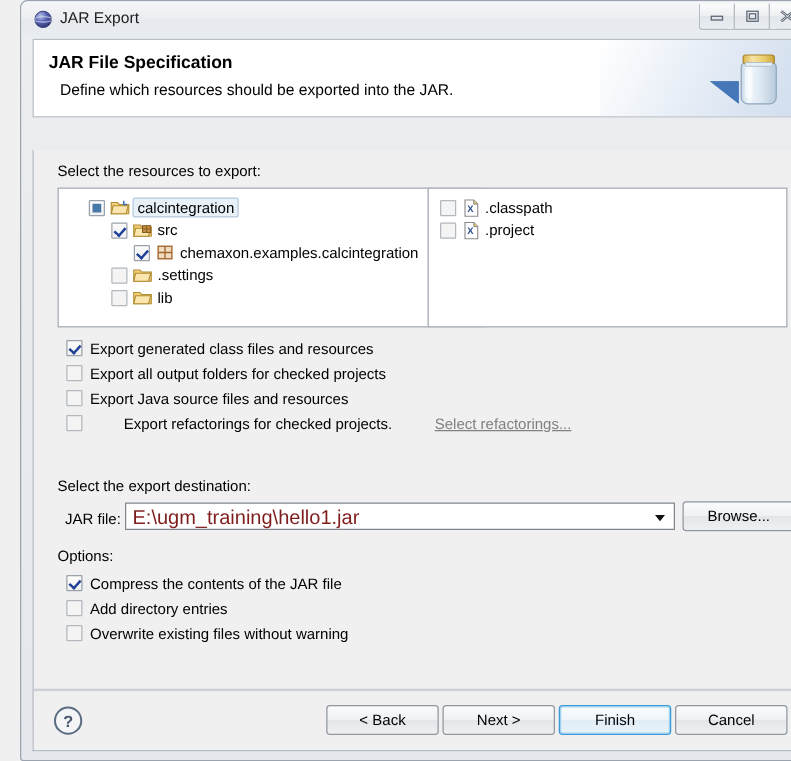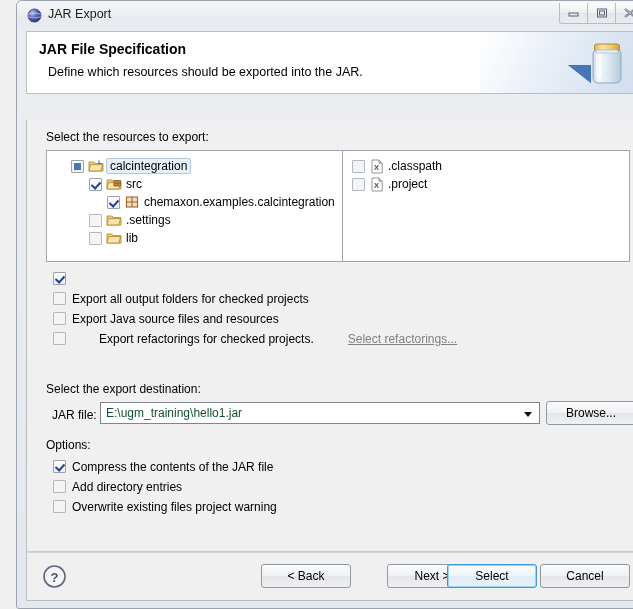--- a/index.html
+++ b/index.html
@@ -202,22 +202,22 @@
     position: absolute;
     left: 73px; top: 375px;
     width: 440px; height: 22px;
     box-sizing: border-box;
     background: #fff;
     border: 1px solid #7f868e;
   }
   .combo-text {
     position: absolute;
     left: 5px; top: 3px;
-    font-size: 12px;
-    color: #14532d;
+    font-size: 16px;
+    color: #7f1d1d;
   }
   .combo-arrow {
     position: absolute;
     right: 7px; top: 9px;
     width: 0; height: 0;
     border-left: 4px solid transparent;
     border-right: 4px solid transparent;
     border-top: 5px solid #111;
   }
   .btn {
@@ -248,21 +248,21 @@
   }
   .footer-sep {
     position: absolute;
     left: 9px; top: 550px;
     width: 615px; height: 1px;
     background: #c8ccd2;
   }
   .help-icon { position: absolute; left: 15px; top: 11px; }
   .footer .btn { top: 11px; width: 90px; }
   #back-button   { left: 234px; }
-  #next-button   { left: 327px; margin-left: 33px; }
+  #next-button   { left: 327px; }
   #finish-button { left: 420px; }
   #cancel-button { left: 513px; }
   #finish-button {
     border: 1px solid #3c9ad6;
     box-shadow: 0 0 0 1px #9dd3f0 inset;
     background: linear-gradient(to bottom, #fbfdfe 0%, #eef5fa 48%, #e0ecf6 50%, #eaf3fa 100%);
   }
 </style>
 </head>
 <body>
@@ -404,20 +404,21 @@
           <path d="M2 1 h7 l3.2 3.2 V14 H2 Z" fill="#ffffff" stroke="#8a8a8a" stroke-width="0.9"></path>
           <path d="M9 1 v3.3 h3.2" fill="#e8c66a" stroke="#8a8a8a" stroke-width="0.8"></path>
           <text x="6.4" y="10.6" font-family="Liberation Sans, sans-serif" font-size="7.5" font-weight="bold" fill="#2d4e8e" text-anchor="middle">X</text>
         </svg>
         <span class="row-label">.project</span>
       </div>
     </div>
 
     <div class="optrow" style="top:150px;">
       <div class="cb checked"></div>
+      <span class="lbl">Export generated class files and resources</span>
     </div>
     <div class="optrow" style="top:170px;">
       <div class="cb gray"></div>
       <span class="lbl">Export all output folders for checked projects</span>
     </div>
     <div class="optrow" style="top:190px;">
       <div class="cb gray"></div>
       <span class="lbl">Export Java source files and resources</span>
     </div>
     <div class="optrow" style="top:210px;gap:27px;">
@@ -440,31 +441,31 @@
     <div class="optrow" style="top:338px;">
       <div class="cb checked"></div>
       <span class="lbl">Compress the contents of the JAR file</span>
     </div>
     <div class="optrow" style="top:358px;">
       <div class="cb gray"></div>
       <span class="lbl">Add directory entries</span>
     </div>
     <div class="optrow" style="top:378px;">
       <div class="cb gray"></div>
-      <span class="lbl">Overwrite existing files project warning</span>
+      <span class="lbl">Overwrite existing files without warning</span>
     </div>
 
   </div>
 
   <div class="footer-sep"></div>
   <div class="footer">
     <svg class="help-icon" width="25" height="25" viewBox="0 0 25 25">
       <circle cx="12.5" cy="12.5" r="10.5" fill="#f4f5f6" stroke="#5b6c80" stroke-width="1.6"></circle>
       <text x="12.5" y="17.5" font-family="Liberation Sans, sans-serif" font-size="13" font-weight="bold" fill="#45566b" text-anchor="middle">?</text>
     </svg>
 
     <div class="btn" id="back-button">&lt; Back</div>
     <div class="btn" id="next-button">Next &gt;</div>
-    <div class="btn" id="finish-button">Select</div>
+    <div class="btn" id="finish-button">Finish</div>
     <div class="btn" id="cancel-button">Cancel</div>
   </div>
 
 </div>
 
 </body></html>

